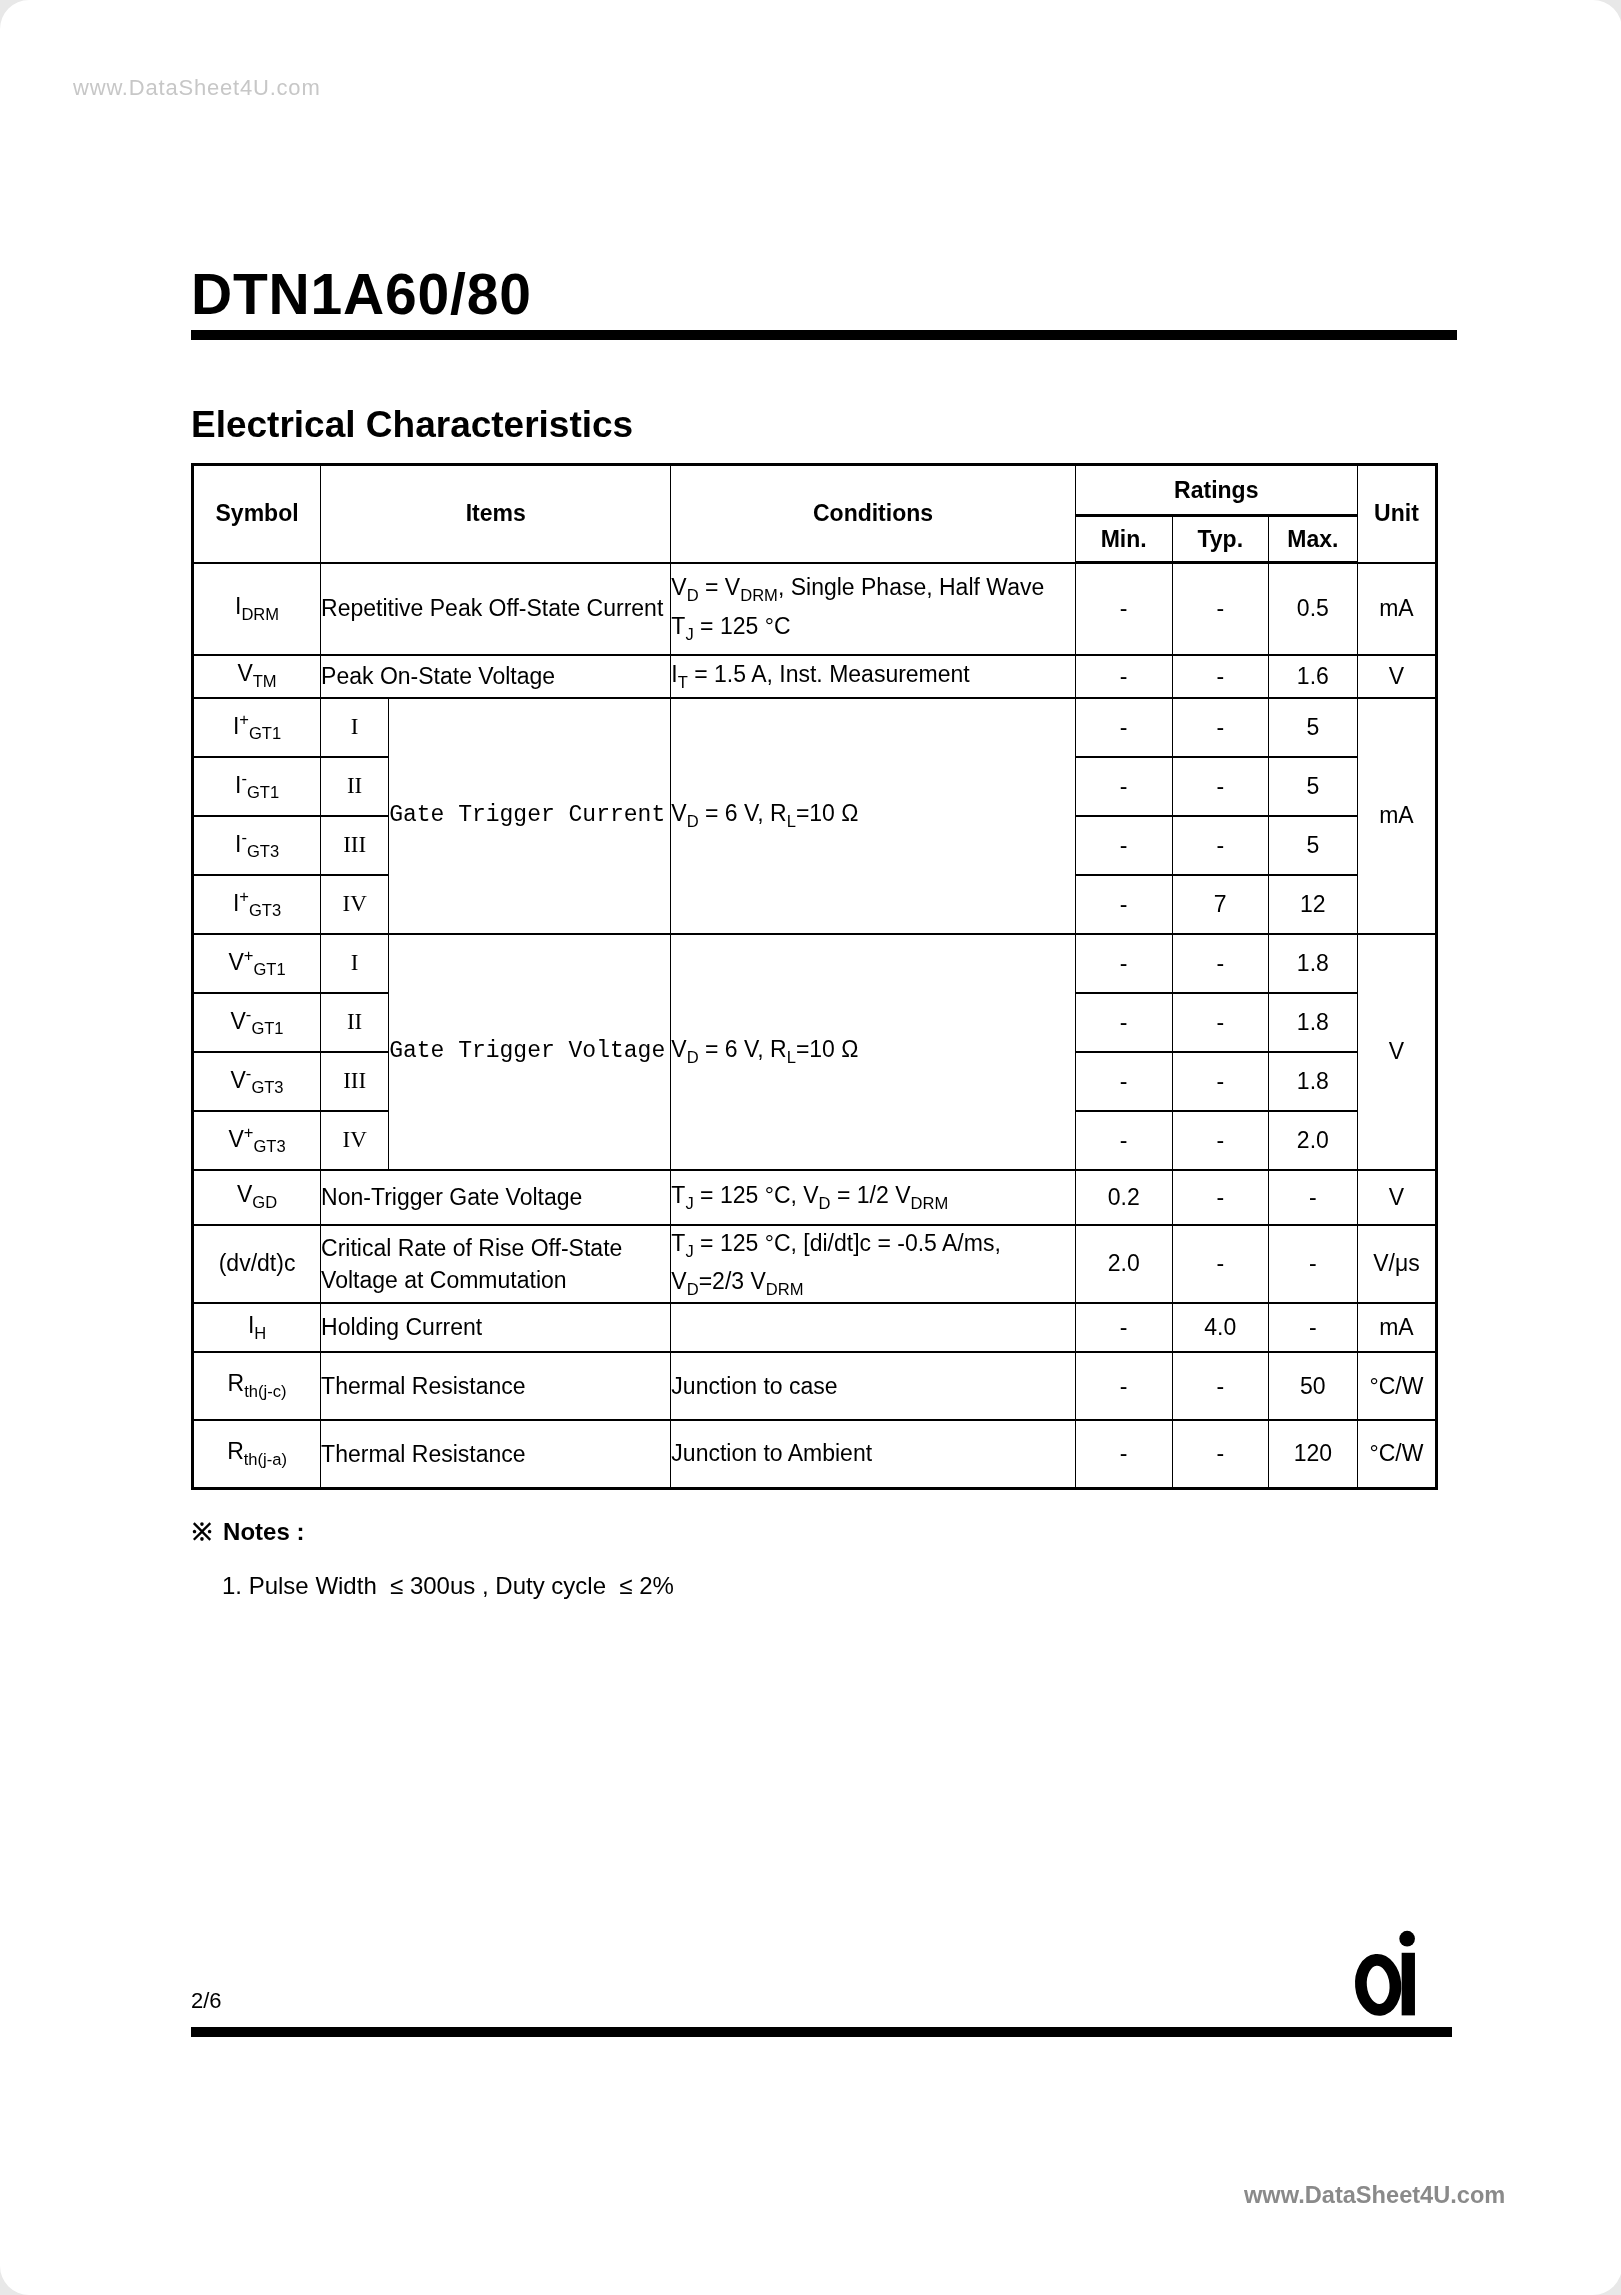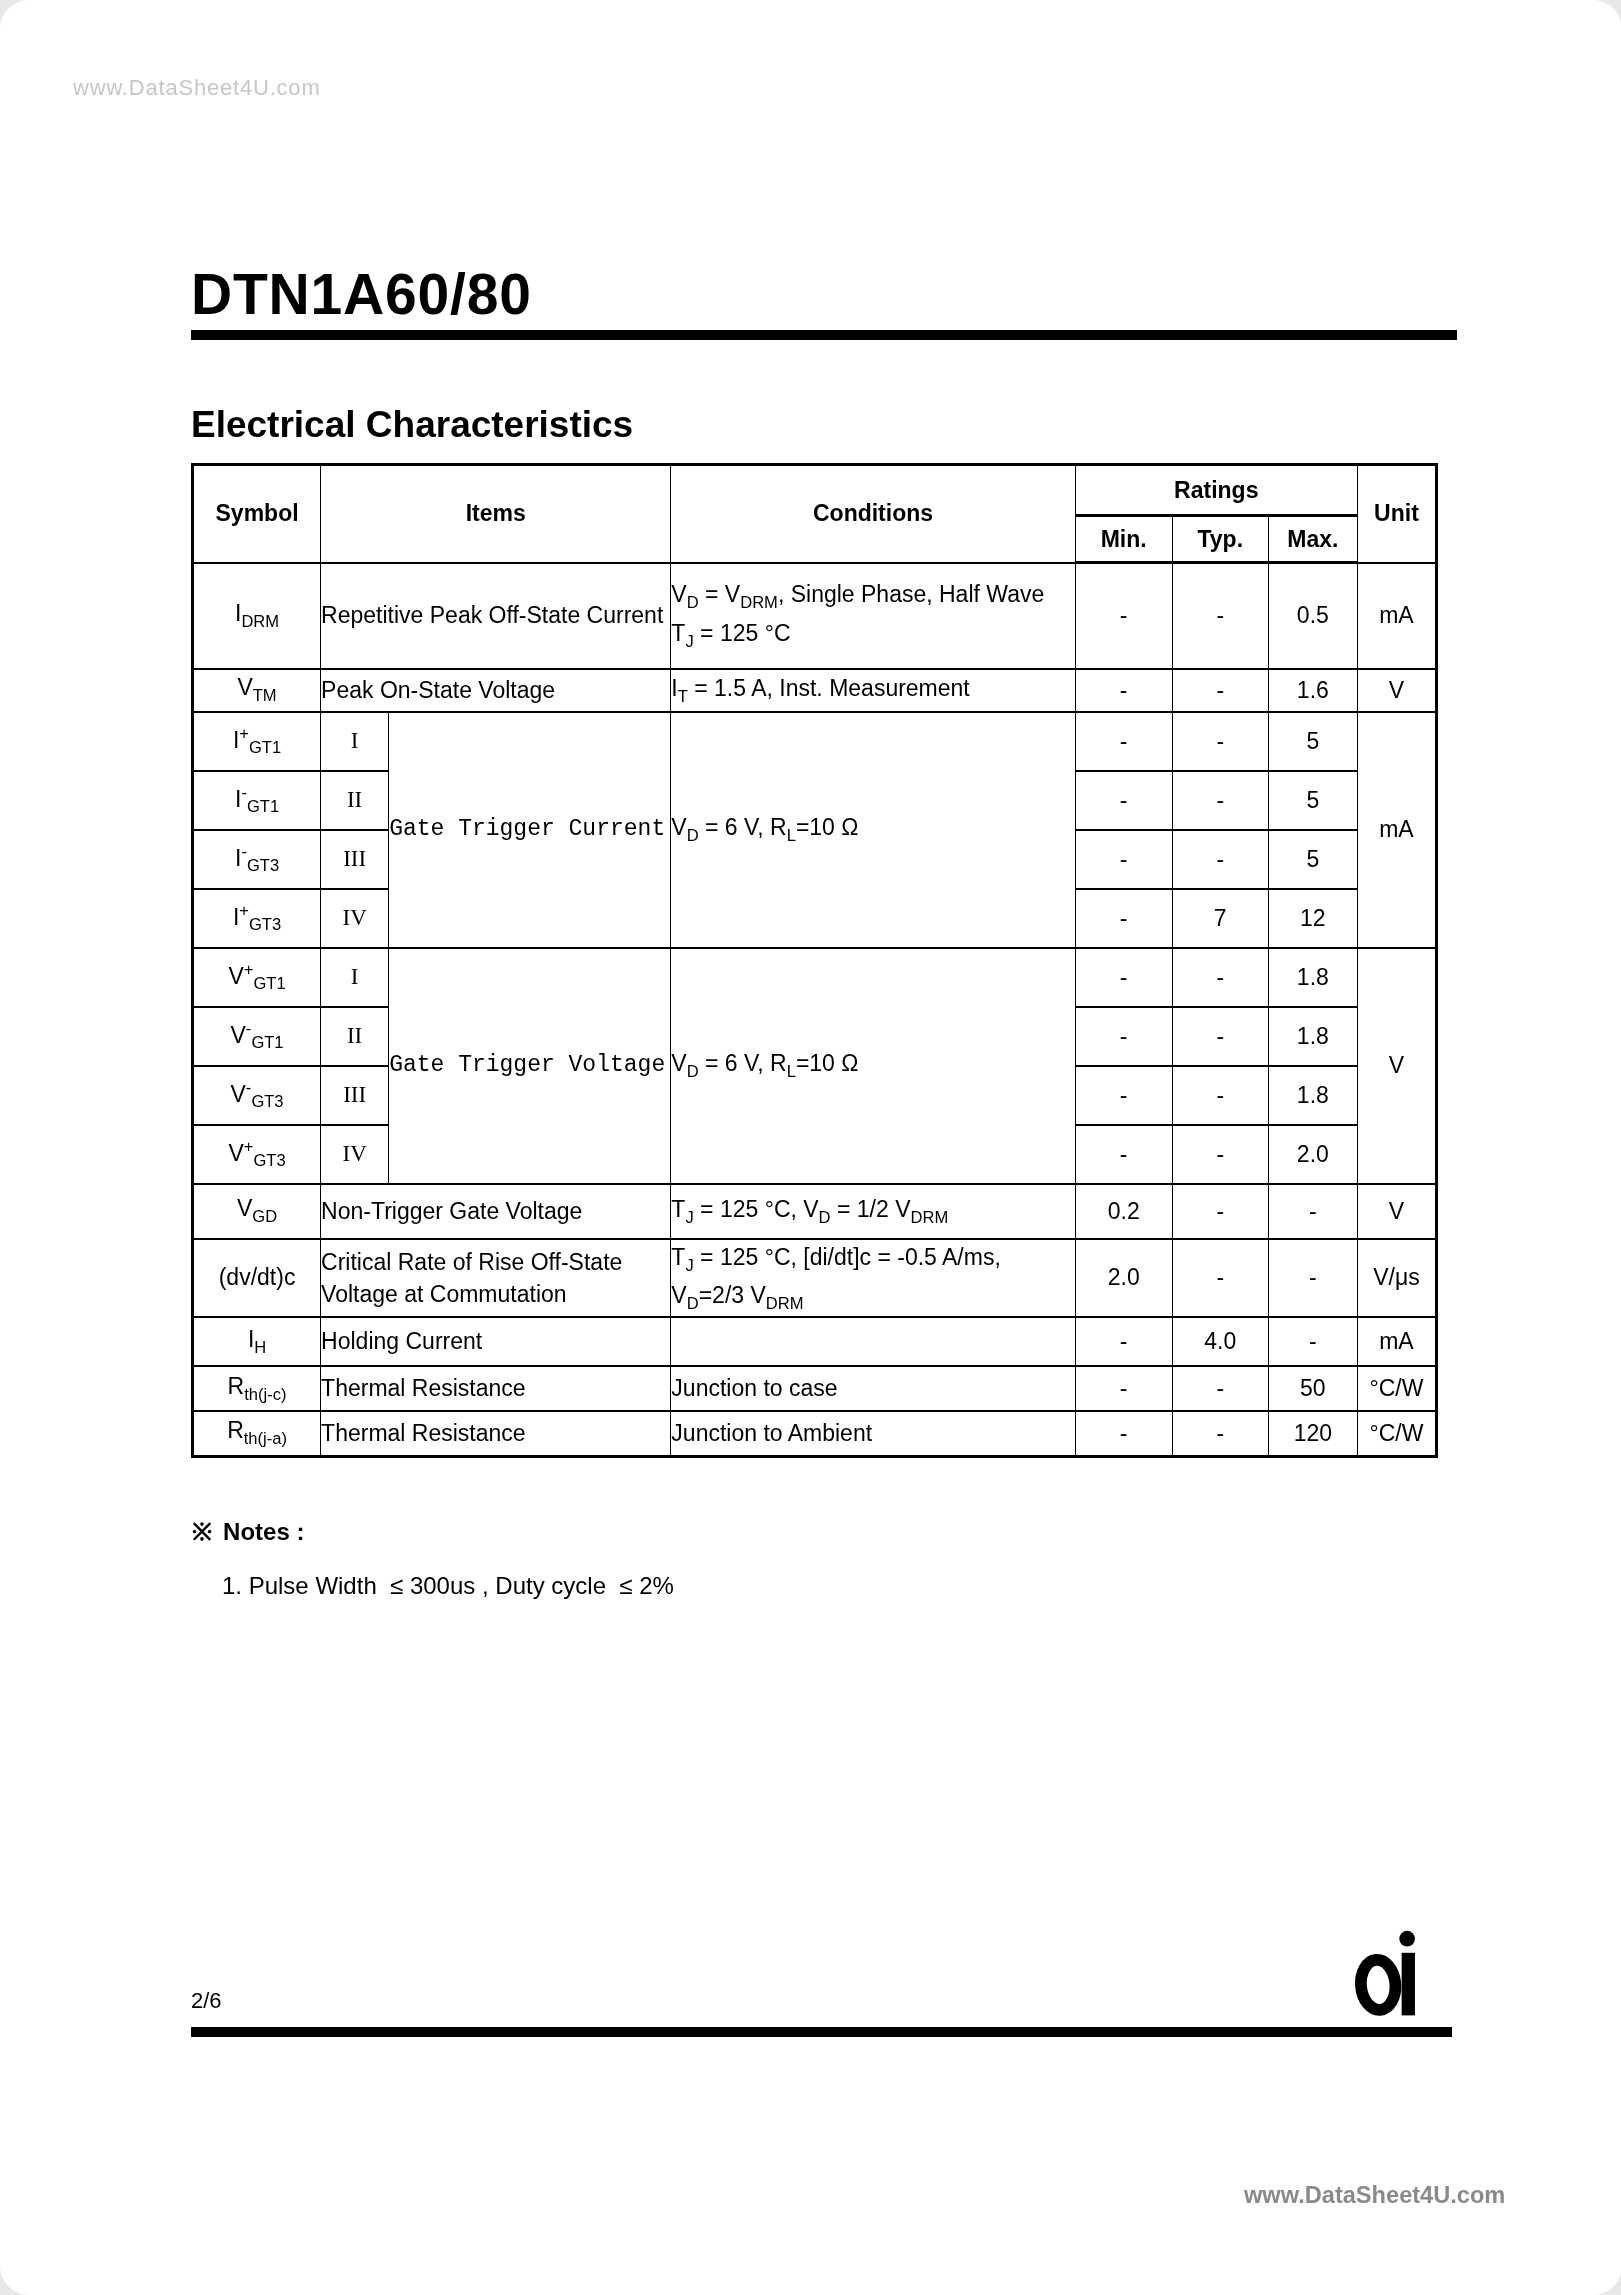--- a/index.html
+++ b/index.html
@@ -47,27 +47,27 @@
   .c-items { text-align:left; padding-left:12.6px; padding-right:7.9px; line-height:1.4; }
   .c-items-inset { text-align:left; padding-left:14px; padding-right:6.3px; line-height:1.4;font-family:Liberation Mono, monospace; }
   .c-cond { text-align:left; padding-left:15.7px; padding-right:6.3px; }
   .cond-line { line-height:1.55; white-space:nowrap; }
   .c-val { text-align:center; }
   .c-unit { text-align:center; }
   sub { font-size:0.72em; }
   sup { font-size:0.72em; }
   .h-hdr1 { height:51px; }
   .h-hdr2 { height:47px; }
-  .h-idrm { height:106px; }
+  .h-idrm { height:92px; }
   .h-vtm  { height:43px; }
   .h-gate { height:59px; }
   .h-vgd  { height:55px; }
   .h-dvdt { height:74px;padding-left:40px; }
   .h-ih   { height:49px; }
-  .h-rth  { height:45px; }
+  .h-rth  { height:68px; }
   .notes-heading {
     position:absolute; left:192px; top:1514px;
     font-size:24px; font-weight:bold;
   }
   .notes-heading .marker { margin-right:11px; font-weight:bold; }
   .note-item {
     position:absolute; left:222px; top:1572px;
     font-size:24px; white-space:pre-wrap;
   }
   .page-number {

